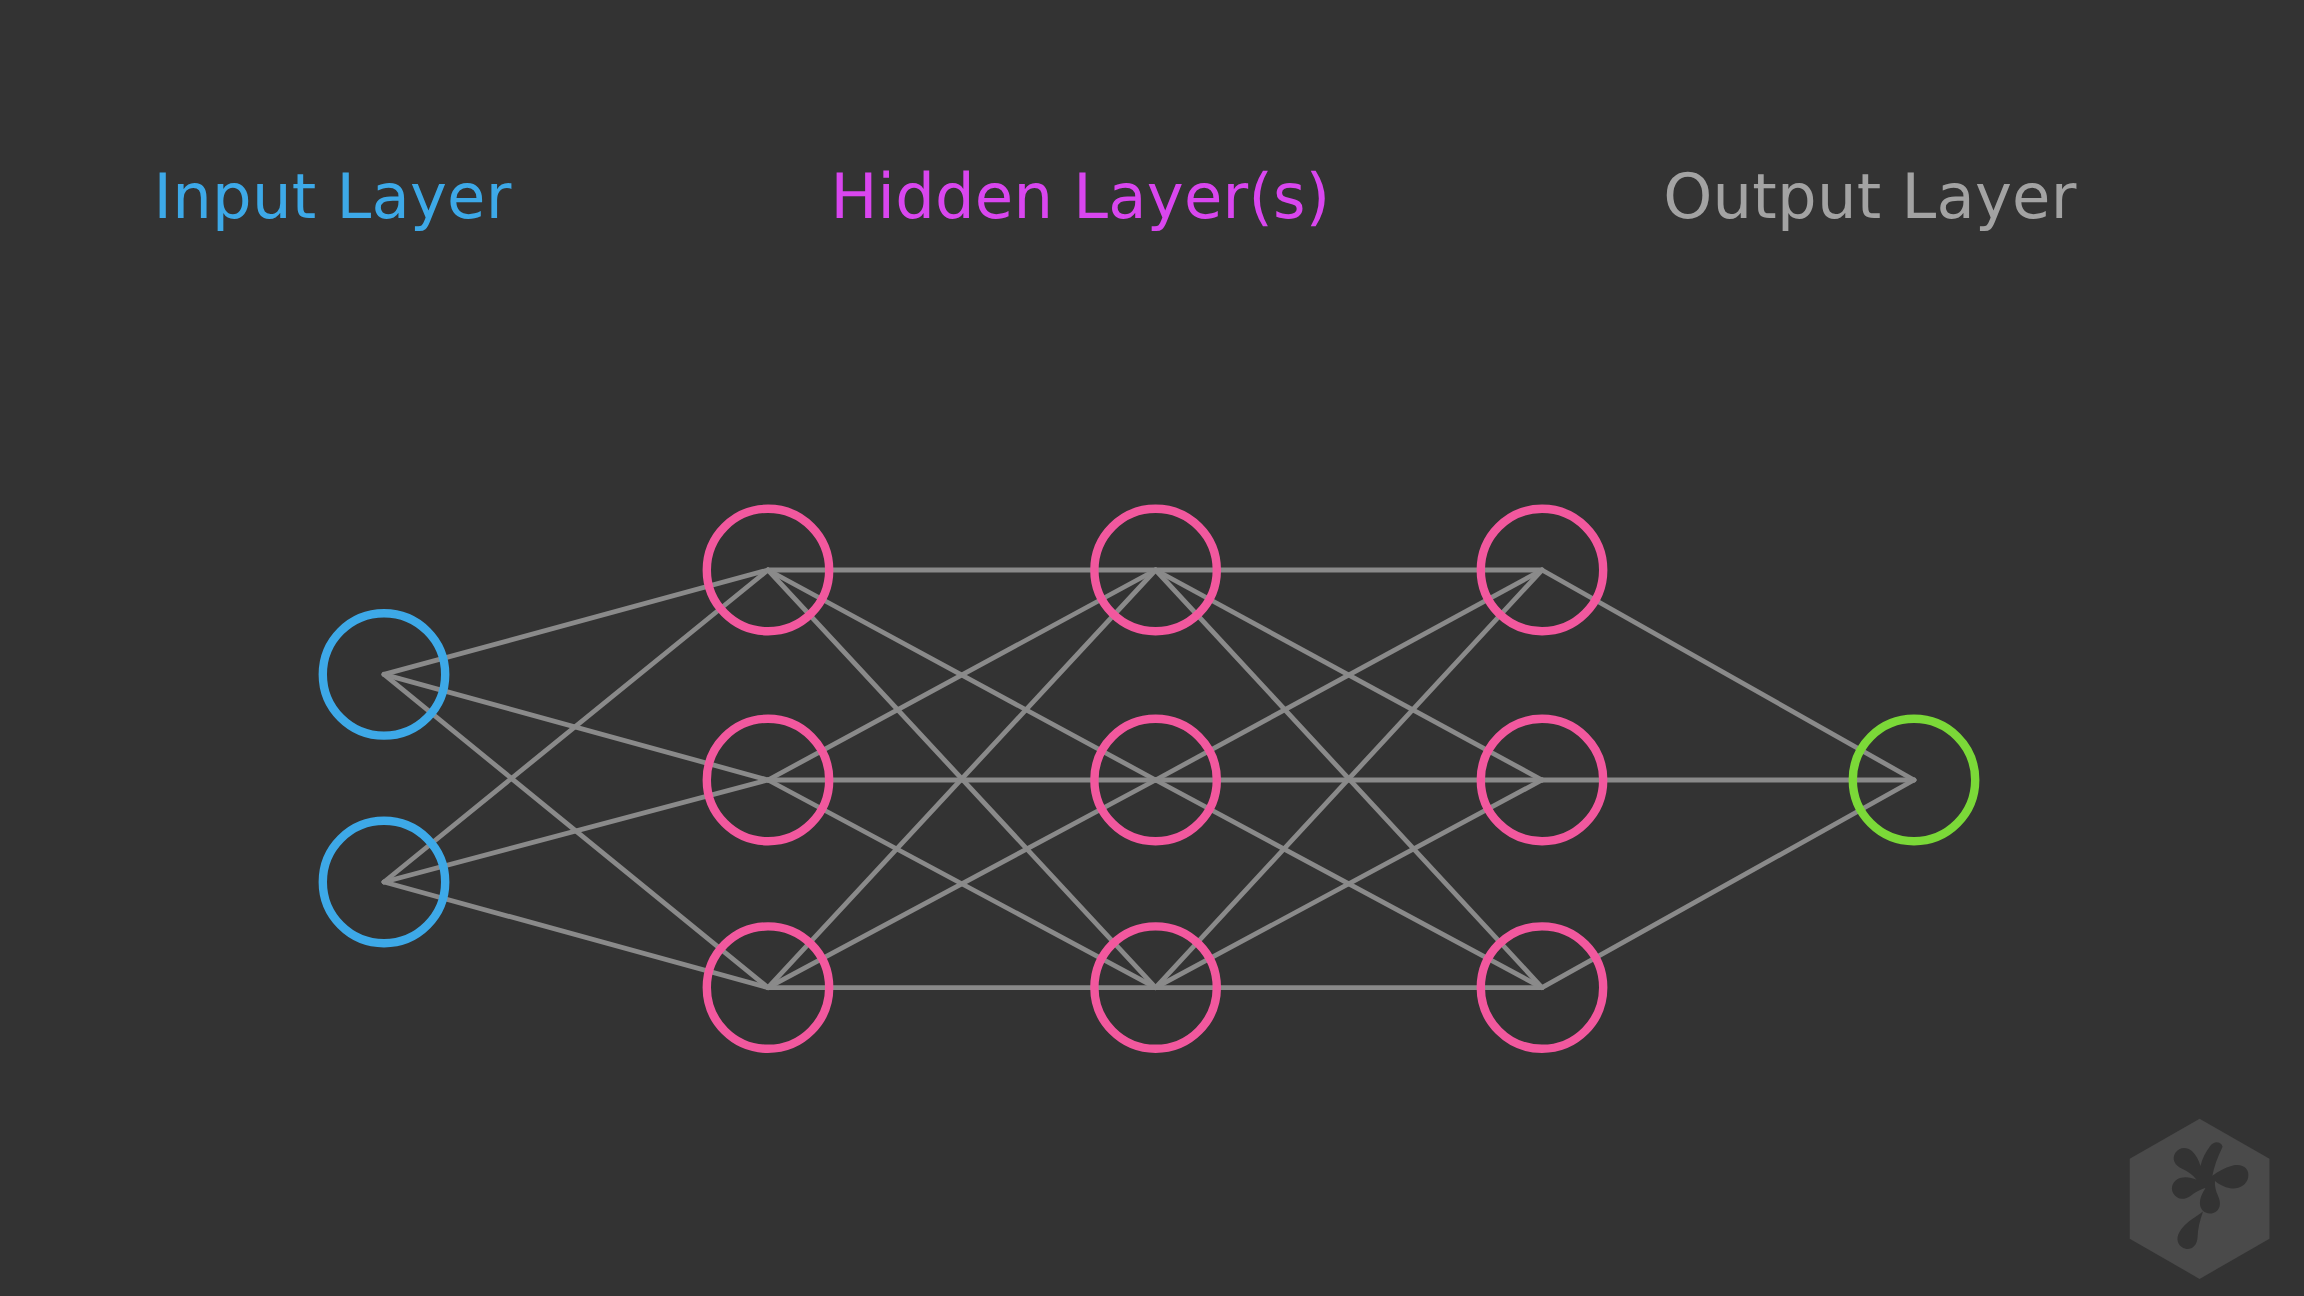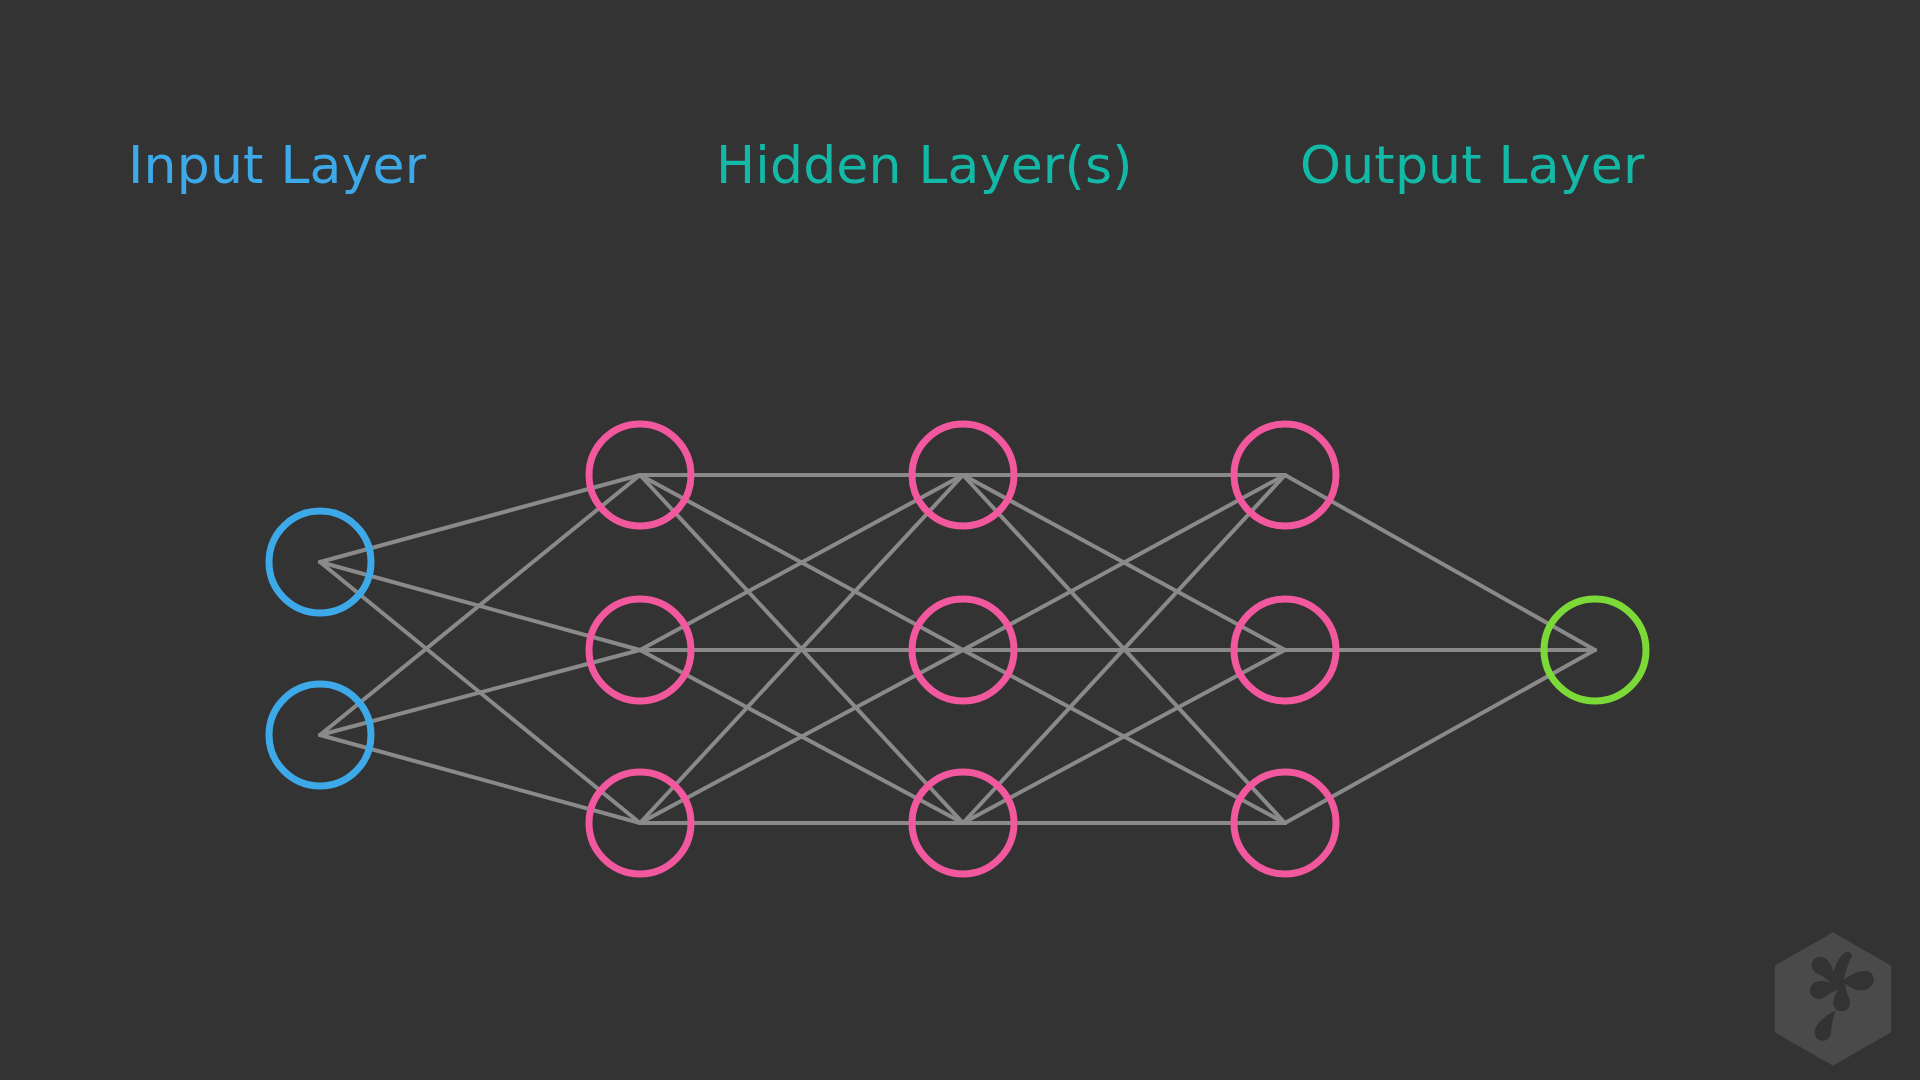--- a/index.html
+++ b/index.html
@@ -88,23 +88,23 @@
         <circle cx="963" cy="823" r="51" fill="none" stroke="#F2589E" stroke-width="7"></circle>
         <circle cx="1285" cy="475" r="51" fill="none" stroke="#F2589E" stroke-width="7"></circle>
         <circle cx="1285" cy="650" r="51" fill="none" stroke="#F2589E" stroke-width="7"></circle>
         <circle cx="1285" cy="823" r="51" fill="none" stroke="#F2589E" stroke-width="7"></circle>
         <circle cx="1595" cy="650" r="51" fill="none" stroke="#7BD938" stroke-width="7"></circle>
       </g>
   </svg>
 
   <div class="layer-label" id="label-input" style="color: rgb(61, 169, 232); left: 128px; top: 139px;">Input Layer</div>
 
-  <div class="layer-label" id="label-hidden" style="color: #14b8a6; left: 716px; top: 139px;">Hidden Layer(s)</div>
+  <div class="layer-label" id="label-hidden" style="color: #d946ef; left: 692px; top: 139px;">Hidden Layer(s)</div>
 
-  <div class="layer-label" id="label-output" style="color: #14b8a6; left: 1300px; top: 139px;">Output Layer</div>
+  <div class="layer-label" id="label-output" style="color: #a3a3a3; left: 1386px; top: 139px;">Output Layer</div>
 
   <svg id="watermark-svg" style="position: absolute; left: 1762px; top: 928px; width: 142px; height: 142px;" viewBox="0 0 100 100" aria-hidden="true">
     <path id="wm-hex" d="M50 3 L91 26.5 L91 73.5 L50 97 L9 73.5 L9 26.5 Z" fill="#4A4A4A"></path>
     <path id="wm-gecko" d="M63.5 19.5 C60.5 25.5 58.5 31.5 57.5 36.5 C61 34 65 31.5 69.5 30.5
       C75.5 29.2 79.5 32.5 78.5 37.5 C77.6 42 73 44.5 68 43.8 C64.5 43.3 61.5 41.5 59 39.5
       C58.8 42.5 59.5 45.5 60.8 48.2 C63 52.8 62 57 58 58.3 C54.2 59.5 50.5 57 50.2 53
       C50 49.5 51.8 46.5 53.5 43.5 C50.5 44.5 47.5 46 45 48 C41 51.2 36.5 50.5 34.5 46.8
       C32.6 43.3 34.5 39 38.5 37.8 C41.8 36.8 45.2 37.5 48.2 38.8 C46 36 43.2 33.8 40 32.5
       C35.2 30.5 33.5 26.5 35.8 23 C38 19.6 42.5 19.3 45.5 22 C48 24.3 49.5 27.5 50.5 30.8
       C51.5 26.5 53.5 22.5 56.2 19 C58.2 16.4 61 16.2 62.8 18 Z M52 57.5

